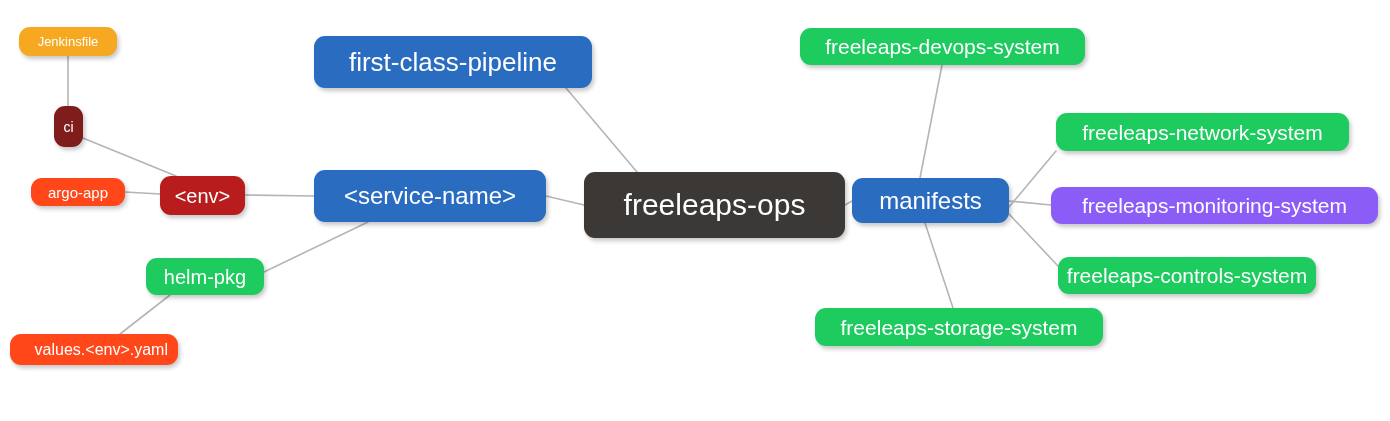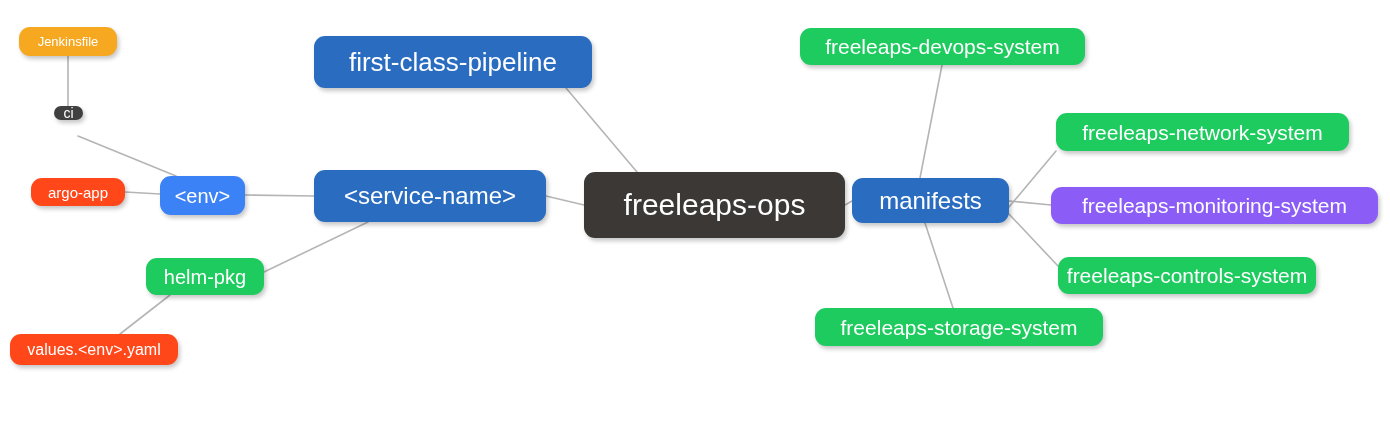--- a/index.html
+++ b/index.html
@@ -73,36 +73,36 @@
       </div>
       <div class="node" style="left: 314px; top: 170px; width: 232px; height: 52px; background: rgb(42, 108, 192); font-size: 24px; text-align: center;">
         <span class="node-label">&lt;service-name&gt;</span>
       </div>
       <div class="node" style="left: 852px; top: 178px; width: 157px; height: 45px; background: rgb(42, 108, 192); font-size: 24px;">
         <span class="node-label">manifests</span>
       </div>
       <div class="node" style="left: 314px; top: 36px; width: 278px; height: 52px; background: rgb(42, 108, 192); font-size: 26px;">
         <span class="node-label">first-class-pipeline</span>
       </div>
-      <div class="node" style="left: 160px; top: 176px; width: 85px; height: 39px; background: #3b82f6; font-size: 20px;">
+      <div class="node" style="left: 160px; top: 176px; width: 85px; height: 39px; background: #b91c1c; font-size: 20px;">
         <span class="node-label">&lt;env&gt;</span>
       </div>
       <div class="node" style="left: 146px; top: 258px; width: 118px; height: 37px; background: rgb(30, 203, 95); font-size: 20px;">
         <span class="node-label">helm-pkg</span>
       </div>
-      <div class="node" style="left: 54px; top: 106px; width: 29px; height: 14px; background: #404040; font-size: 14px;">
+      <div class="node" style="left: 54px; top: 106px; width: 29px; height: 41px; background: #7f1d1d; font-size: 14px;">
         <span class="node-label">ci</span>
       </div>
       <div class="node" style="left: 19px; top: 27px; width: 98px; height: 29px; background: rgb(247, 168, 33); font-size: 13px;">
         <span class="node-label">Jenkinsfile</span>
       </div>
       <div class="node" style="left: 31px; top: 178px; width: 94px; height: 28px; background: rgb(255, 71, 25); font-size: 15px; text-align: right;">
         <span class="node-label">argo-app</span>
       </div>
-      <div class="node" style="left: 10px; top: 334px; width: 168px; height: 31px; background: rgb(255, 71, 25); font-size: 16px;">
+      <div class="node" style="left: 10px; top: 334px; width: 168px; height: 31px; background: rgb(255, 71, 25); font-size: 16px; justify-content: flex-end;">
         <span class="node-label">values.&lt;env&gt;.yaml</span>
       </div>
       <div class="node" style="left: 800px; top: 28px; width: 285px; height: 37px; background: rgb(30, 203, 95); font-size: 21px;">
         <span class="node-label">freeleaps-devops-system</span>
       </div>
       <div class="node" style="left: 1056px; top: 113px; width: 293px; height: 38px; background: rgb(30, 203, 95); font-size: 21px;">
         <span class="node-label">freeleaps-network-system</span>
       </div>
       <div class="node" style="left: 1051px; top: 187px; width: 327px; height: 37px; background: #8b5cf6; font-size: 21px;">
         <span class="node-label">freeleaps-monitoring-system</span>

